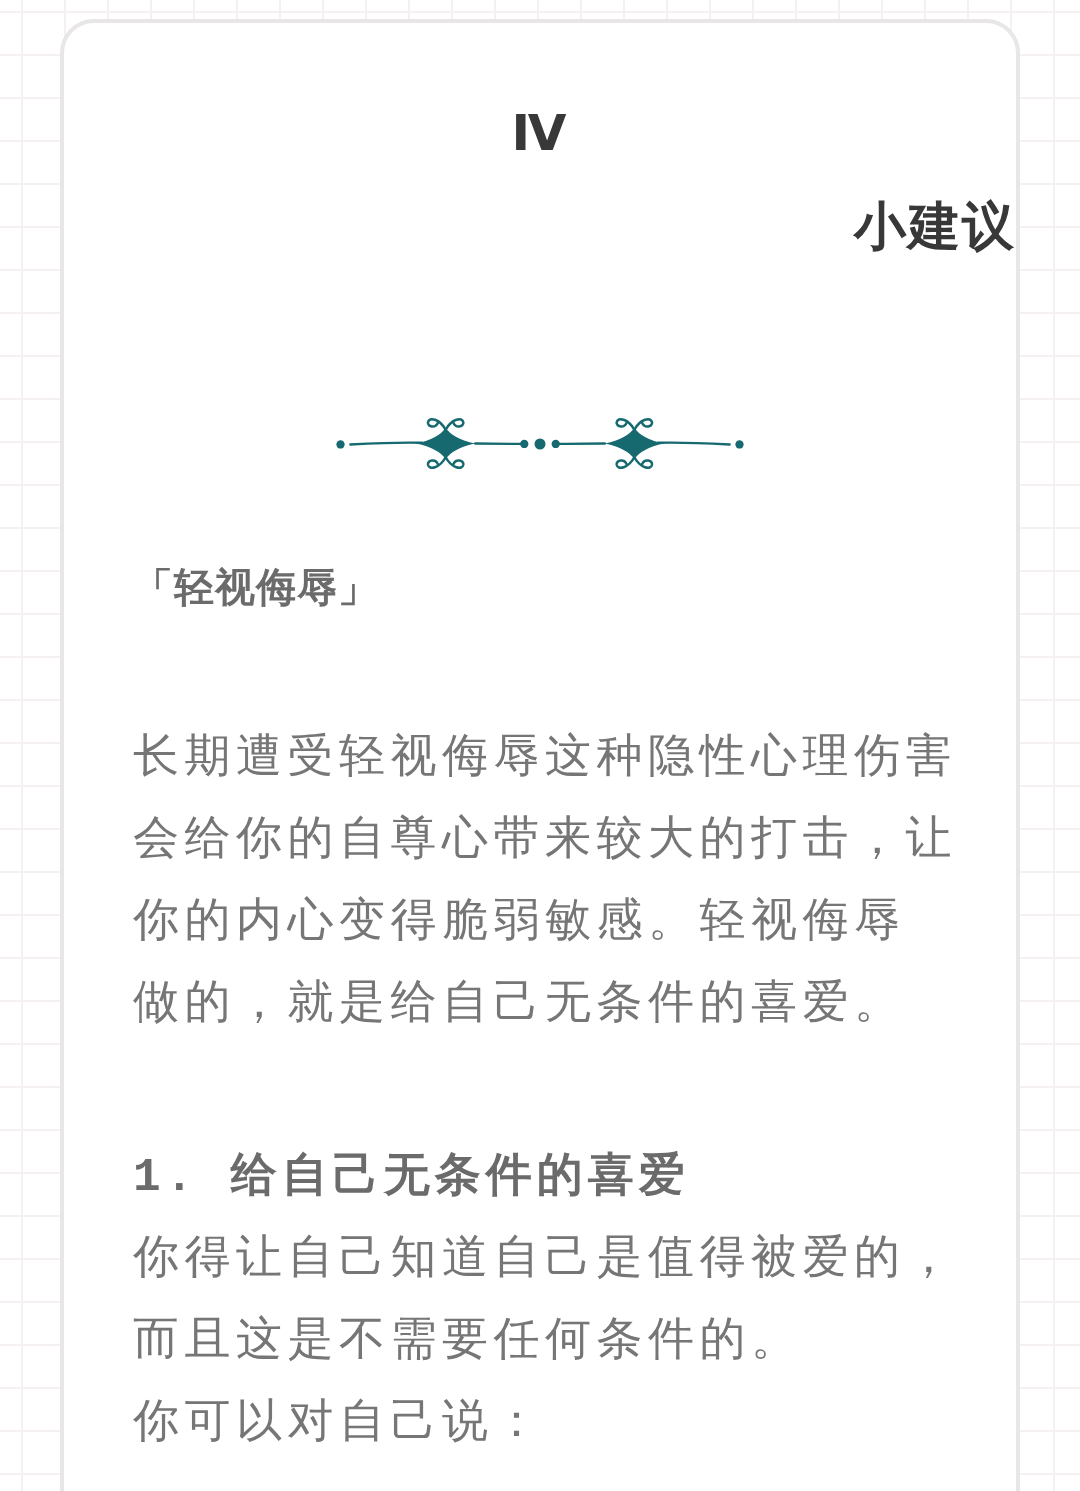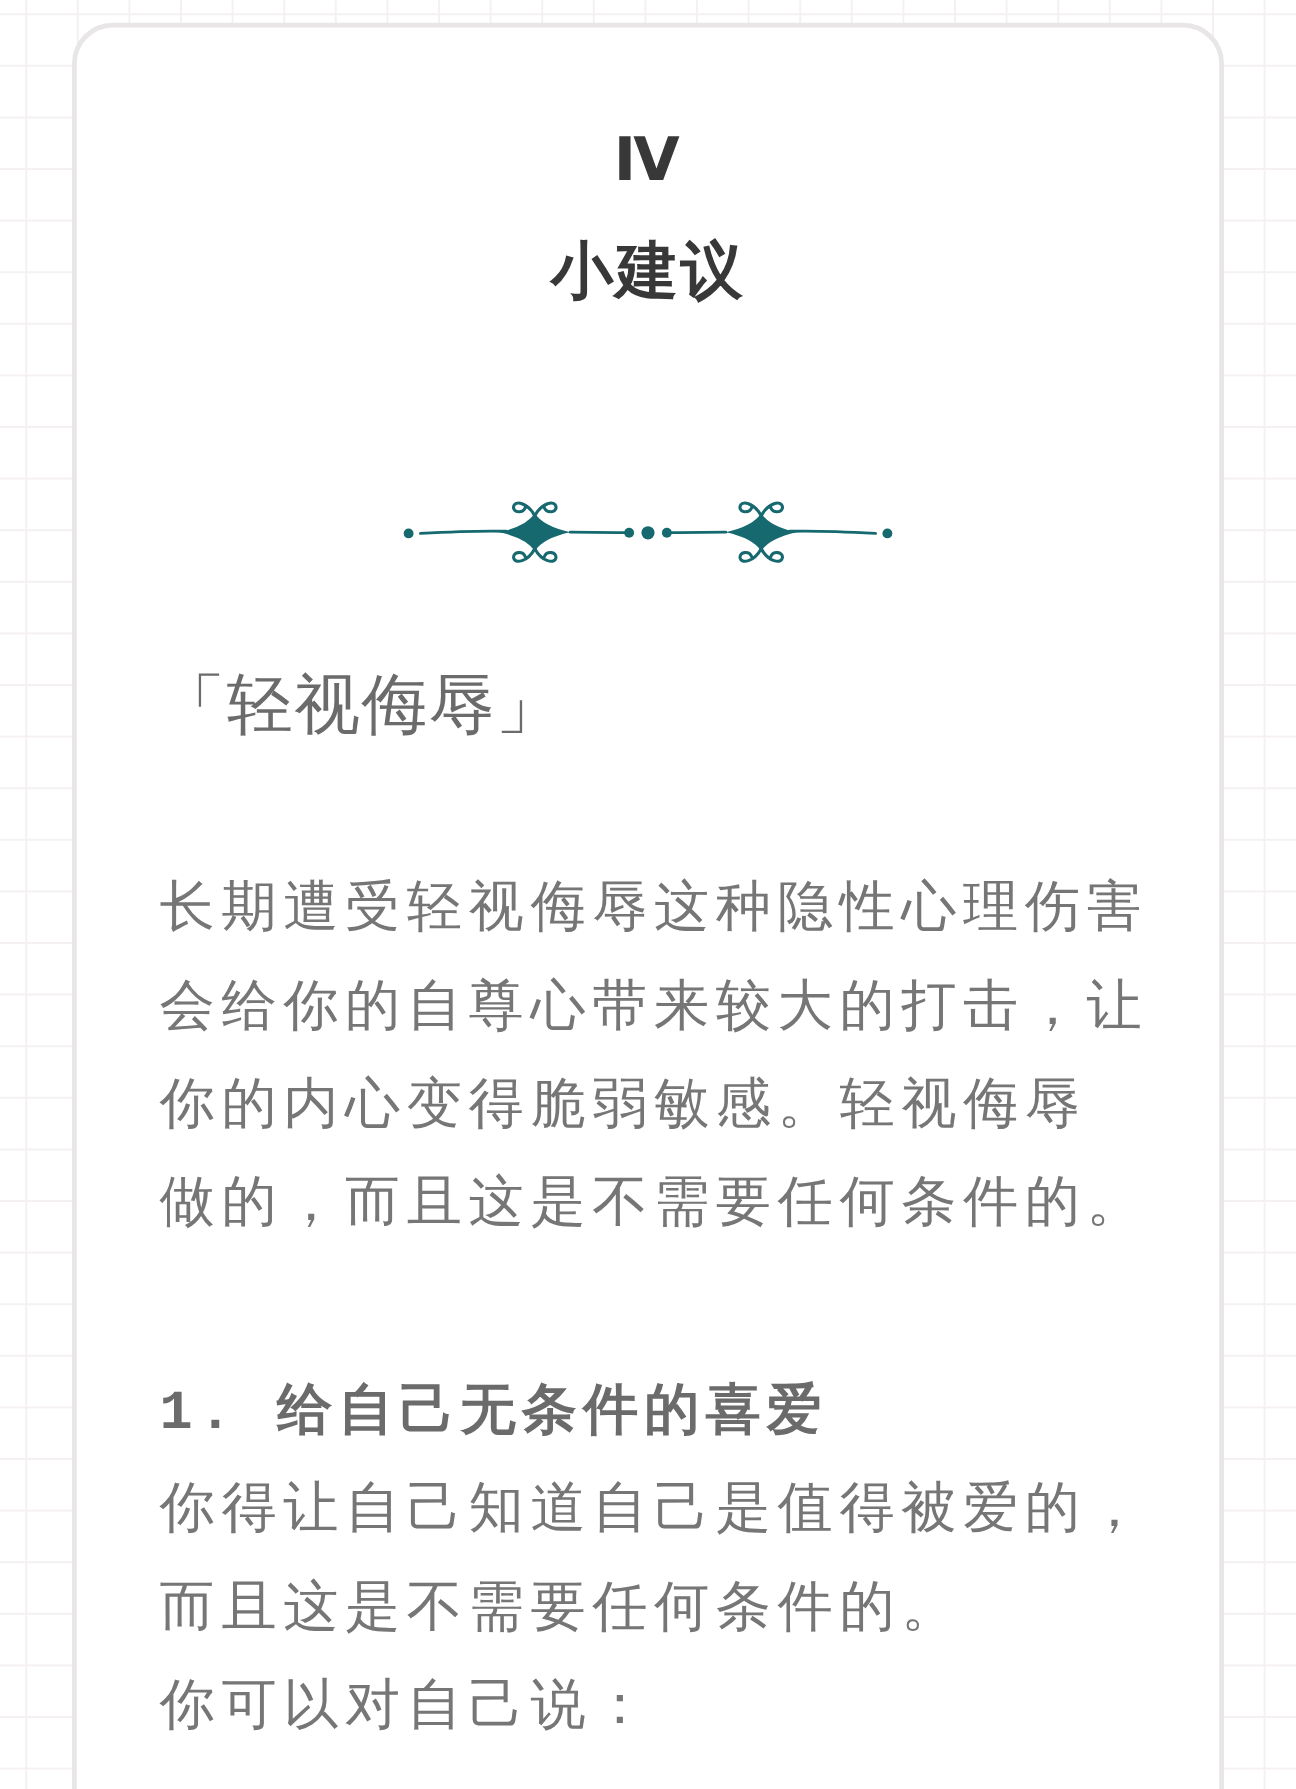--- a/index.html
+++ b/index.html
@@ -42,39 +42,39 @@
     margin-top: 84px;
     text-align: center;
     font-size: 50px;
     line-height: 52px;
     font-weight: bold;
     color: var(--title-text);
     letter-spacing: 2px;
   }
   .chapter-title {
     margin-top: 38px;
-    text-align: center;
+    text-align: right;
     font-size: 52px;
     line-height: 58px;
     font-weight: bold;
     color: var(--title-text);
     letter-spacing: 2px;
   }
   .divider-svg {
     display: block;
     margin: 160px auto 0 auto;
     width: 414px;
     height: 57px;
     color: var(--divider-teal);
   }
   .quote-heading {
     margin: 87px 50px 0 69px;
-    font-size: 55px;
+    font-size: 40px;
     line-height: 56px;
-    font-weight: normal;
+    font-weight: bold;
     color: var(--heading-text);
     letter-spacing: 1px;
   }
   .para {
     margin: 0 40px 0 69px;
     font-size: 46px;
     line-height: 82px;
     color: var(--body-text);
     letter-spacing: 5.5px;
     font-family: Liberation Mono, monospace;
@@ -115,21 +115,21 @@
       <circle cx="226" cy="29.5" r="4.2"></circle>
     </g>
   </svg>
 
   <div class="quote-heading">「轻视侮辱」</div>
 
   <div class="para para-1">
     <div class="text-line">长期遭受轻视侮辱这种隐性心理伤害</div>
     <div class="text-line">会给你的自尊心带来较大的打击，让</div>
     <div class="text-line">你的内心变得脆弱敏感。轻视侮辱</div>
-    <div class="text-line">做的，而且这是不需要任何条件的。</div>
+    <div class="text-line">做的，就是给自己无条件的喜爱。</div>
   </div>
 
   <div class="para section-1">
     <div class="text-line section-heading">1. 给自己无条件的喜爱</div>
     <div class="text-line">你得让自己知道自己是值得被爱的，</div>
     <div class="text-line">而且这是不需要任何条件的。</div>
     <div class="text-line">你可以对自己说：</div>
   </div>
 
 </div>

